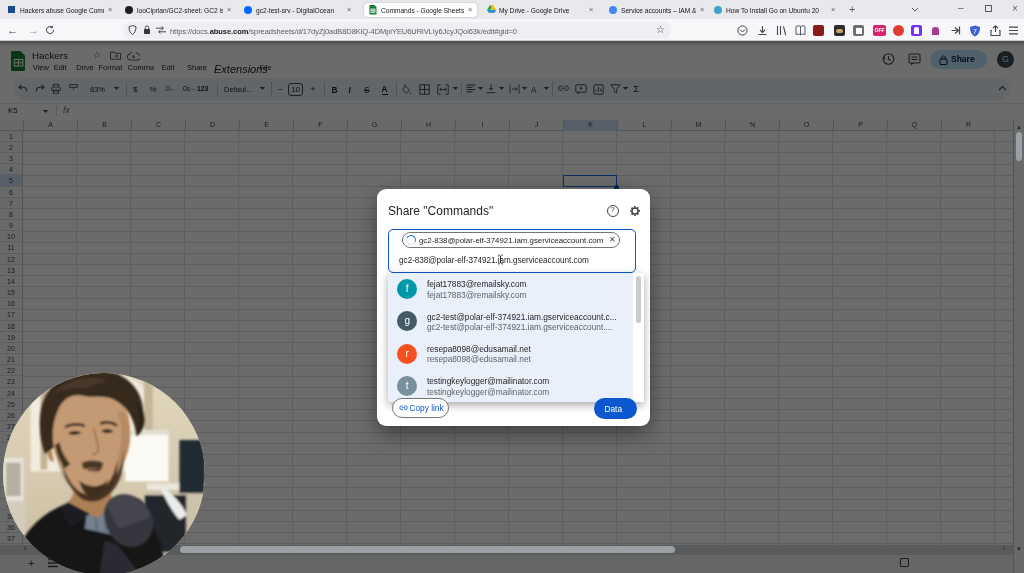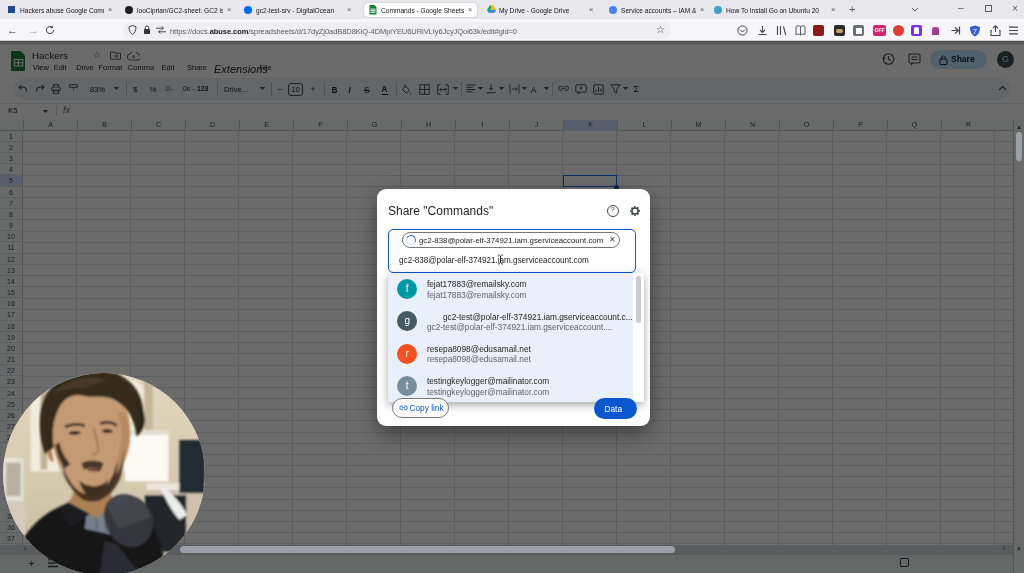--- a/index.html
+++ b/index.html
@@ -246,21 +246,21 @@
         <path d="M0.8 1 L3.5 4 L6.2 1z" fill="#474b4f"></path>
       </svg>
     </div>
 <div class="a" style="left:126px;top:41px;width:1px;height:14px;background:#c4c7cc;"></div>
 <div class="a" style="left:133px;top:43.5px;font-size:8px;color:#1f1f1f;">$</div>
 <div class="a" style="left:149.5px;top:43.5px;font-size:8px;color:#1f1f1f;">%</div>
 <div class="a" style="left:164px;top:43.5px;font-size:7px;color:#1f1f1f;">.0<span style="font-size:6px;">←</span></div>
 <div class="a" style="left:181px;top:43.5px;font-size:7px;color:#1f1f1f;">.0<span style="font-size:6px;">0→</span></div>
 <div class="a" style="left:197px;top:44px;font-size:6.8px;font-weight:bold;color:#1f1f1f;">123</div>
 <div class="a" style="left:217px;top:41px;width:1px;height:14px;background:#c4c7cc;"></div>
-<div class="a" style="left:224px;top:44px;font-size:7.6px;color:#1f1f1f;">Drive...</div>
+<div class="a" style="left:224px;top:44px;font-size:7.6px;color:#1f1f1f;">Defaul...</div>
 <div class="a" style="left:259px;top:45.0px;">
       <svg width="7" height="5" viewBox="0 0 7 5">
         <path d="M0.8 1 L3.5 4 L6.2 1z" fill="#474b4f"></path>
       </svg>
     </div>
 <div class="a" style="left:271px;top:41px;width:1px;height:14px;background:#c4c7cc;"></div>
 <div class="a" style="left:278px;top:43px;font-size:8.5px;color:#1f1f1f;">−</div>
 <div class="a" style="left:288.4px;top:42px;width:14.6px;height:12.5px;border:1px solid #474b4f;border-radius:3px;font-size:7.5px;color:#1f1f1f;text-align:center;line-height:11.5px;">10</div>
 <div class="a" style="left:310.5px;top:43px;font-size:8.5px;color:#1f1f1f;">+</div>
 <div class="a" style="left:324px;top:41px;width:1px;height:14px;background:#c4c7cc;"></div>
@@ -474,21 +474,21 @@
 <div class="a" style="left:497px;top:253.5px;">
     <svg width="7" height="11" viewBox="0 0 7 11">
       <path d="M1 1 C2.2 1 3.5 1.6 3.5 2.8 C3.5 1.6 4.8 1 6 1 M3.5 2.8 V8.2 M1 10 C2.2 10 3.5 9.4 3.5 8.2 C3.5 9.4 4.8 10 6 10" fill="none" stroke="#202124" stroke-width="0.9"></path>
     </svg>
   </div>
 <div class="a" style="left:387.9px;top:272.6px;width:255.8px;height:129.7px;background:#eaf0fb;border-radius:2px;box-shadow:0 3px 8px rgba(0,0,0,.35);"></div>
 <div class="a" style="left:397.2px;top:278.8px;width:20px;height:20px;border-radius:50%;background:#0097a7;color:#fff;font-size:10px;text-align:center;line-height:20px;">f</div>
 <div class="a" style="left:426.9px;top:279.1px;font-size:8.3px;color:#1f1f1f;white-space:nowrap;">fejat17883@remailsky.com</div>
 <div class="a" style="left:426.9px;top:289.6px;font-size:8.3px;color:#5f6368;white-space:nowrap;">fejat17883@remailsky.com</div>
 <div class="a" style="left:397.2px;top:311.2px;width:20px;height:20px;border-radius:50%;background:#455a64;color:#fff;font-size:10px;text-align:center;line-height:20px;">g</div>
-<div class="a" style="left:426.9px;top:311.5px;font-size:8.3px;color:#1f1f1f;white-space:nowrap;margin-left:16px;">gc2-test@polar-elf-374921.iam.gserviceaccount.c...</div>
+<div class="a" style="left:426.9px;top:311.5px;font-size:8.3px;color:#1f1f1f;white-space:nowrap;">gc2-test@polar-elf-374921.iam.gserviceaccount.c...</div>
 <div class="a" style="left:426.9px;top:322.0px;font-size:8.3px;color:#5f6368;white-space:nowrap;">gc2-test@polar-elf-374921.iam.gserviceaccount....</div>
 <div class="a" style="left:397.2px;top:343.6px;width:20px;height:20px;border-radius:50%;background:#f4511e;color:#fff;font-size:10px;text-align:center;line-height:20px;">r</div>
 <div class="a" style="left:426.9px;top:343.90000000000003px;font-size:8.3px;color:#1f1f1f;white-space:nowrap;">resepa8098@edusamail.net</div>
 <div class="a" style="left:426.9px;top:354.40000000000003px;font-size:8.3px;color:#5f6368;white-space:nowrap;">resepa8098@edusamail.net</div>
 <div class="a" style="left:397.2px;top:376.0px;width:20px;height:20px;border-radius:50%;background:#78909c;color:#fff;font-size:10px;text-align:center;line-height:20px;">t</div>
 <div class="a" style="left:426.9px;top:376.3px;font-size:8.3px;color:#1f1f1f;white-space:nowrap;">testingkeylogger@mailinator.com</div>
 <div class="a" style="left:426.9px;top:386.8px;font-size:8.3px;color:#5f6368;white-space:nowrap;">testingkeylogger@mailinator.com</div>
 <div class="a" style="left:633.3px;top:272.6px;width:10.4px;height:129.7px;background:#fff;"></div>
 <div class="a" style="left:635.8px;top:276px;width:5.5px;height:47px;border-radius:3px;background:#c8ccd1;"></div>
 <div class="a" style="left:392px;top:398px;width:57.3px;height:20px;border:1px solid #747775;border-radius:10px;background:#fff;"></div>

